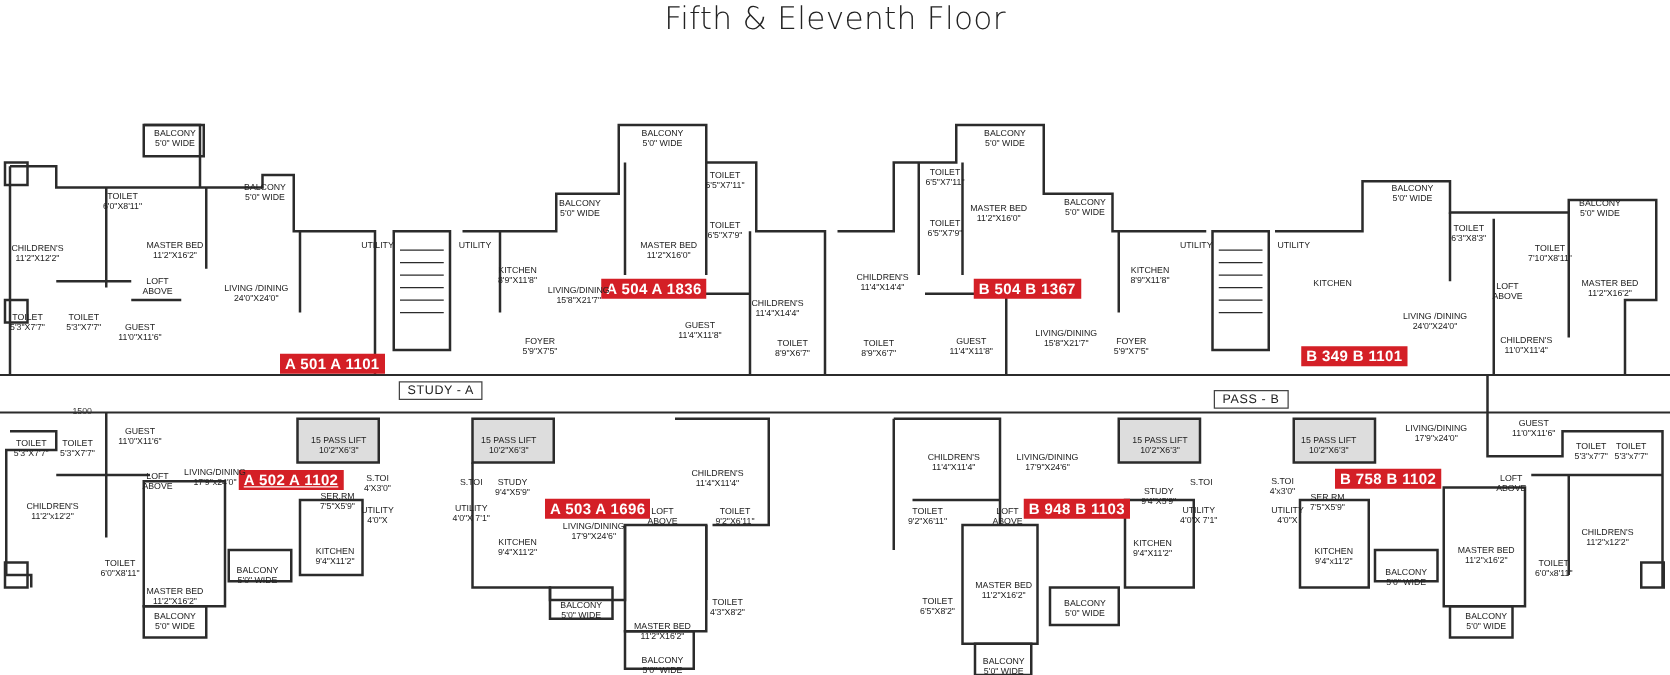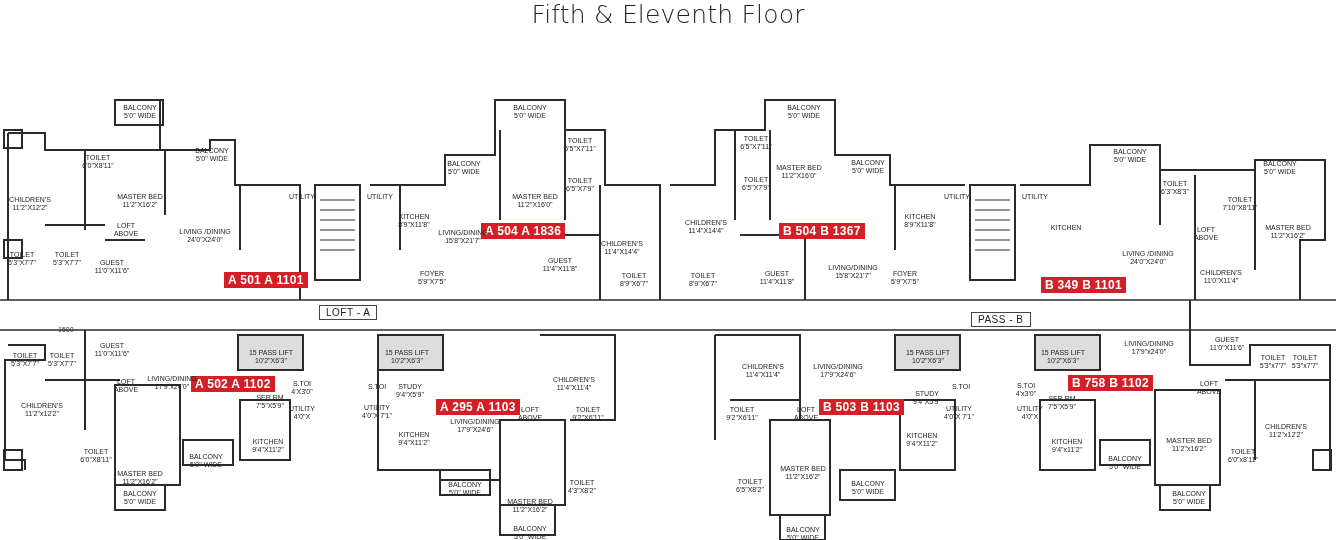--- a/index.html
+++ b/index.html
@@ -104,30 +104,30 @@
     <rect x="1100" y="440" width="50" height="25"></rect>
     <rect x="1155" y="390" width="65" height="95"></rect>
     <rect x="1160" y="485" width="50" height="25"></rect>
     <path d="M1190 300 V365 H1250 V345 H1330 V470"></path>
     <rect x="1313" y="450" width="18" height="20"></rect>
     <line x1="1225" y1="380" x2="1330" y2="380"></line>
     <line x1="1255" y1="380" x2="1255" y2="460"></line>
   </g>
 </svg>
 
-<div class="tag" style="left:224px;top:272px;">A 501 A 1101</div>
+<div class="tag" style="left:224px;top:283px;">A 501 A 1101</div>
 <div class="tag" style="left:481px;top:223px;">A 504 A 1836</div>
 <div class="tag" style="left:779px;top:223px;">B 504 B 1367</div>
 <div class="tag" style="left:1041px;top:277px;">B 349 B 1101</div>
-<div class="tag" style="left:191px;top:376px;">A 502 A 1102</div>
-<div class="tag" style="left:436px;top:399px;">A 295 A 1103</div>
-<div class="tag" style="left:819px;top:399px;">B 503 B 1103</div>
+<div class="tag" style="left:191px;top:376px;text-decoration:underline;">A 502 A 1102</div>
+<div class="tag" style="left:436px;top:399px;">A 503 A 1696</div>
+<div class="tag" style="left:819px;top:399px;">B 948 B 1103</div>
 <div class="tag" style="left:1068px;top:375px;">B 758 B 1102</div>
 
-<div class="wing" style="left:319px;top:305px;">LOFT - A</div>
+<div class="wing" style="left:319px;top:305px;">STUDY - A</div>
 <div class="wing" style="left:971px;top:312px;">PASS - B</div>
 
 <div class="dimmark" style="left:58px;top:326px;">1500</div>
 
 <div id="rooms">
     <div class="room" style="left: 140px; top: 104px;">
       <span class="nm">BALCONY</span>
       <span class="dim">5'0" WIDE</span>
     </div>
     <div class="room" style="left: 98px; top: 154px;">

